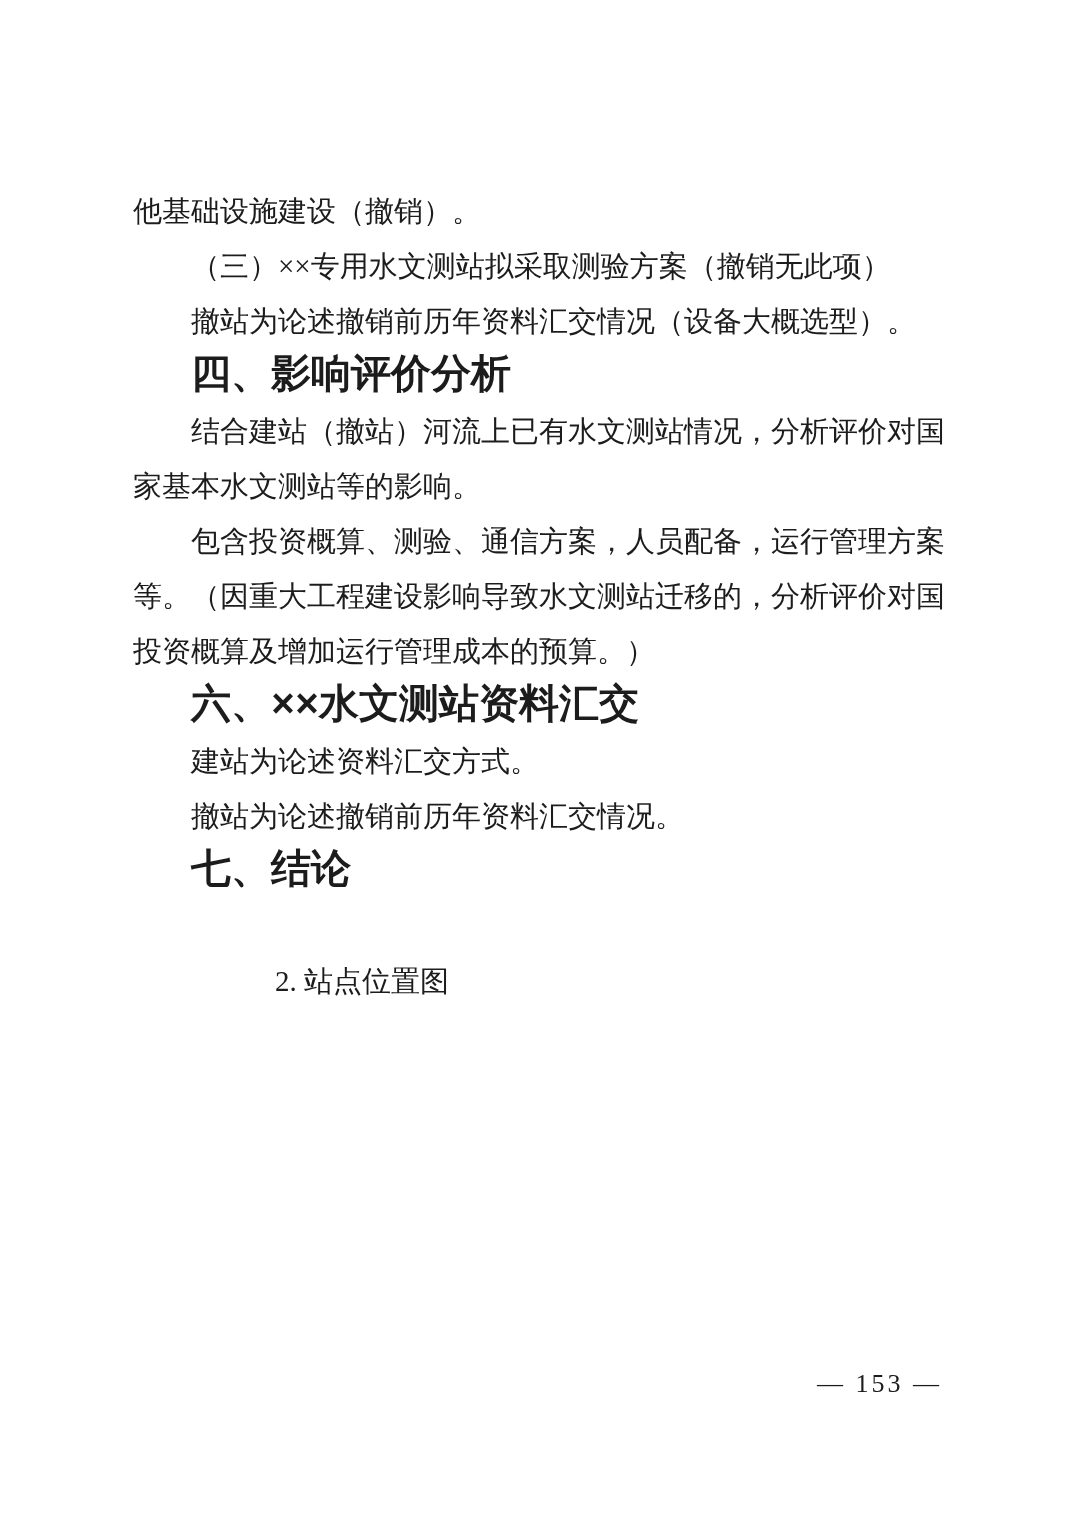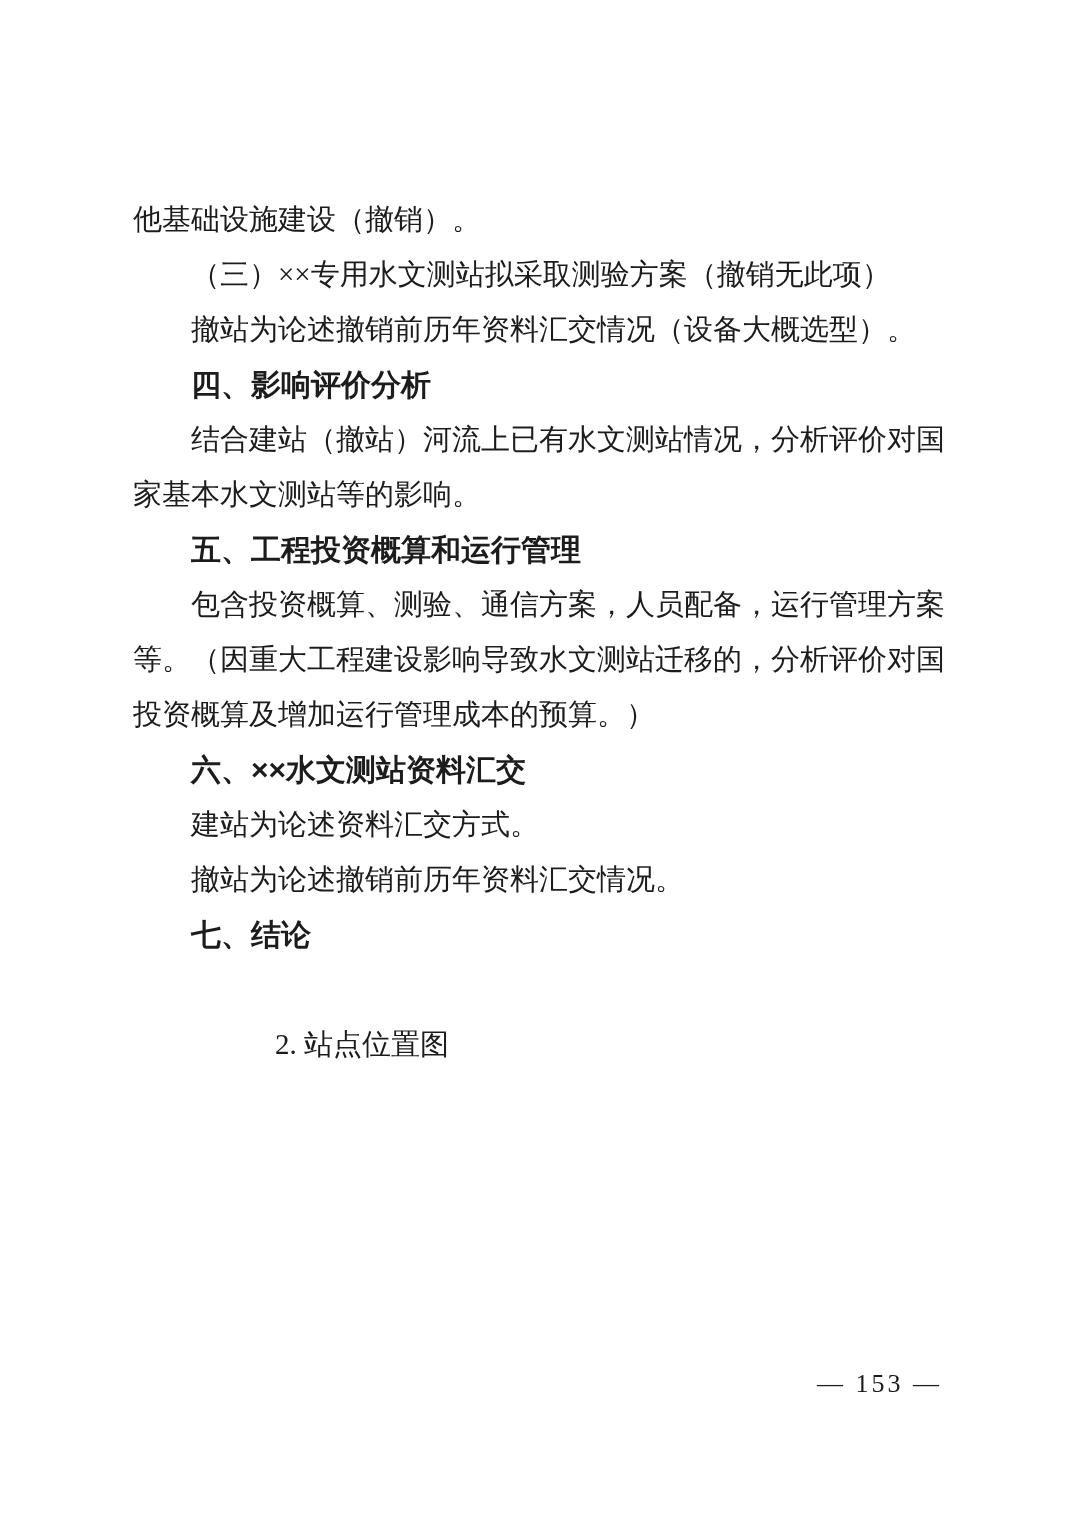--- a/index.html
+++ b/index.html
@@ -12,40 +12,40 @@
     width: 1075px;
     height: 1519px;
     background: #ffffff;
     color: #1c1c1c;
     font-family: "Liberation Serif", serif;
     overflow: hidden;
   }
   .content {
     position: absolute;
     left: 133px;
-    top: 192px;
+    top: 184px;
     width: 812px;
   }
   .line {
     font-size: 29px;
     line-height: 55px;
     height: 55px;
     white-space: nowrap;
     color: #1c1c1c;
   }
   .indent {
     padding-left: 58px;
   }
   .indent-deep {
     padding-left: 142px;
   }
   .heading {
-    font-family: Liberation Sans, sans-serif;
+    font-family: Liberation Mono, monospace;
     font-weight: bold;
-    font-size: 30px;
+    font-size: 40px;
   }
   .fill {
     white-space: normal;
     text-align: justify;
     text-align-last: justify;
     overflow: hidden;
   }
   .spacer {
     height: 55px;
   }
@@ -64,21 +64,20 @@
 
 <div class="page">
 
   <div class="content">
     <div class="line">他基础设施建设（撤销）。</div>
     <div class="line indent">（三）××专用水文测站拟采取测验方案（撤销无此项）</div>
     <div class="line indent">撤站为论述撤销前历年资料汇交情况（设备大概选型）。</div>
     <div class="line indent heading">四、影响评价分析</div>
     <div class="line indent fill">结合建站（撤站）河流上已有水文测站情况，分析评价对国</div>
     <div class="line">家基本水文测站等的影响。</div>
-    <div class="line indent heading">五、工程投资概算和运行管理</div>
     <div class="line indent fill">包含投资概算、测验、通信方案，人员配备，运行管理方案</div>
     <div class="line fill">等。（因重大工程建设影响导致水文测站迁移的，分析评价对国</div>
     <div class="line">投资概算及增加运行管理成本的预算。）</div>
     <div class="line indent heading">六、××水文测站资料汇交</div>
     <div class="line indent">建站为论述资料汇交方式。</div>
     <div class="line indent">撤站为论述撤销前历年资料汇交情况。</div>
     <div class="line indent heading">七、结论</div>
     <div class="spacer"></div>
     <div class="line indent-deep">2. 站点位置图</div>
   </div>

